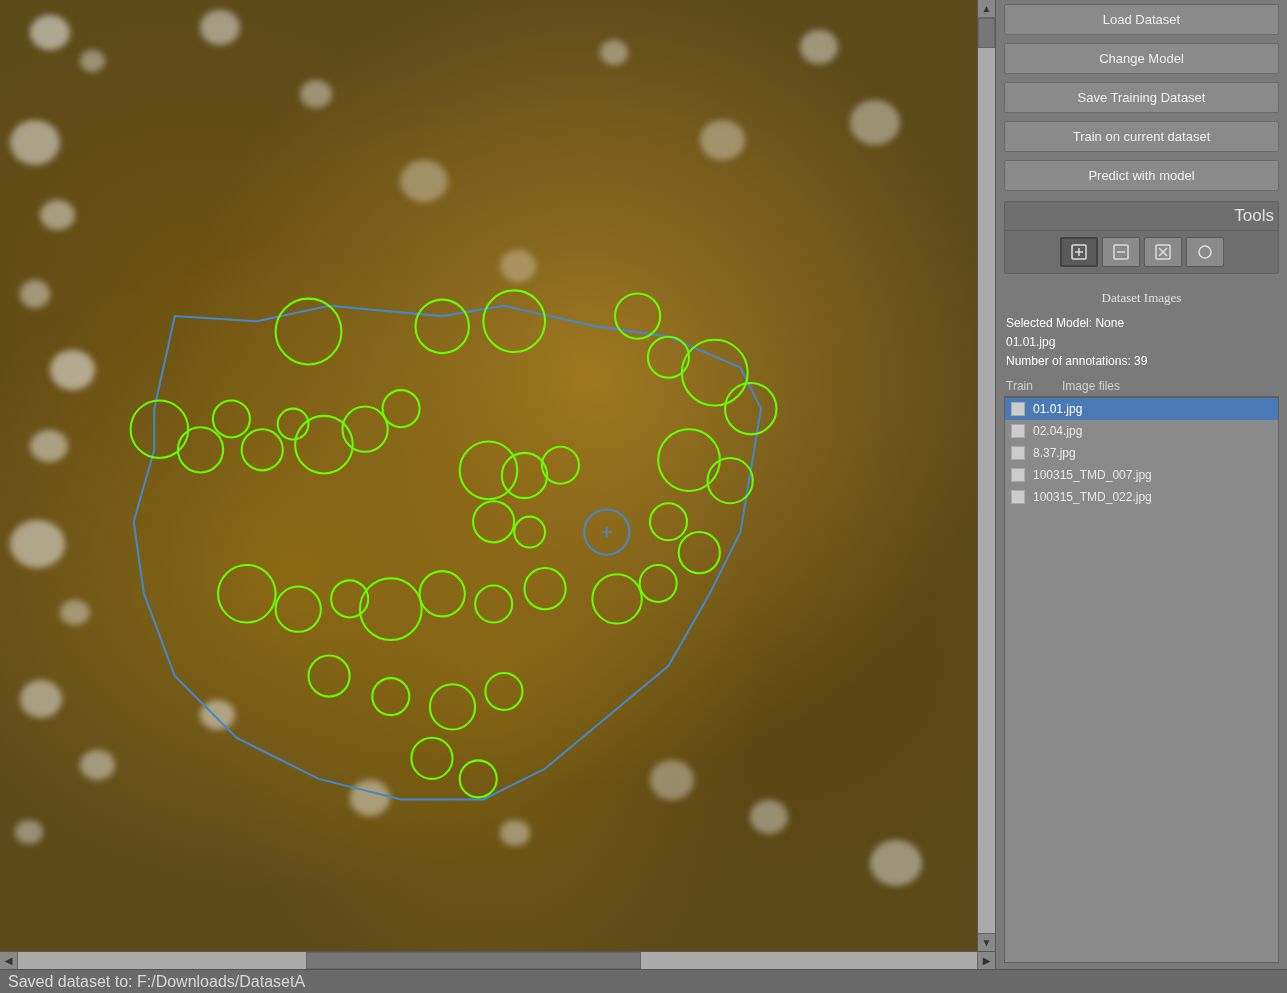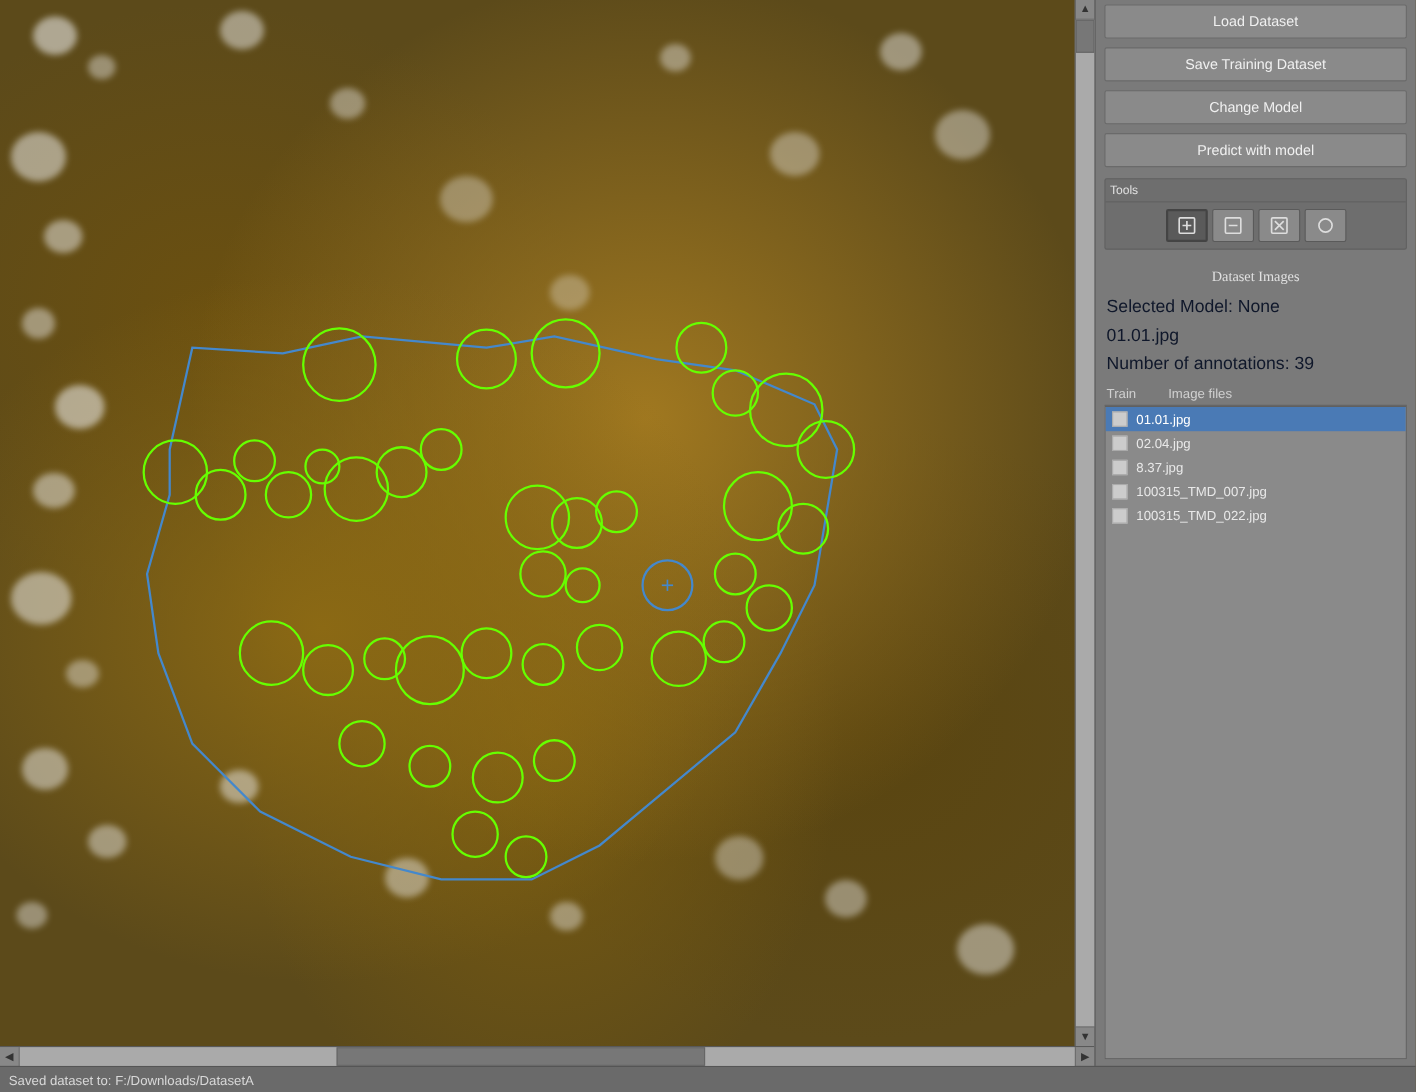--- a/index.html
+++ b/index.html
@@ -152,23 +152,23 @@
       border-radius: 2px;
       font-size: 13px;
     }
     .tools-section {
       margin: 6px 8px;
       border: 1px solid #606060;
       border-radius: 2px;
       background: #6e6e6e;
     }
     .tools-label {
-      text-align: left;
+      text-align: right;
       padding: 4px;
-      font-size: 11px;
+      font-size: 17px;
       color: #e0e0e0;
       border-bottom: 1px solid #606060;
     }
     .tools-row {
       display: flex;
       padding: 6px;
       gap: 4px;
       justify-content: center;
     }
     .tool-btn {
@@ -197,22 +197,22 @@
     }
     .dataset-title {
       text-align: center;
       padding: 4px;
       font-size: 13px;
       color: #e0e0e0;
       font-family: Liberation Serif, serif;
     }
     .dataset-info {
       padding: 4px 2px;
-      font-size: 16px;
-      color: #0f172a;
+      font-size: 12px;
+      color: #ffffff;
       line-height: 1.6;
     }
     .file-list-header {
       display: flex;
       padding: 3px 2px;
       font-size: 12px;
       color: #d0d0d0;
       border-bottom: 1px solid #606060;
       gap: 11px;
     }
@@ -245,21 +245,21 @@
       margin-right: 8px;
       flex-shrink: 0;
     }
     .status-bar {
       height: 24px;
       background: #6a6a6a;
       border-top: 1px solid #555;
       display: flex;
       align-items: center;
       padding: 0 8px;
-      font-size: 12px;
+      font-size: 16px;
       color: #d8d8d8;
     }
     .canvas-and-vscroll {
       display: flex;
       flex: 1;
       overflow: hidden;
     }
     .canvas-wrapper {
       flex: 1;
       display: flex;
@@ -388,22 +388,23 @@
         <div class="h-scrollbar-thumb"></div>
       </div>
       <div class="h-scrollbar-right">
         <span style="font-size:10px;color:#333">▶</span>
       </div>
     </div>
   </div>
 
   <div class="right-panel">
     <button class="panel-button">Load Dataset</button>
+    <button class="panel-button">Change Model</button>
     <button class="panel-button">Save Training Dataset</button>
-    <button class="panel-button">Change Model</button>
+    <button class="panel-button">Train on current dataset</button>
     <button class="panel-button">Predict with model</button>
 
     <div class="tools-section">
       <div class="tools-label">Tools</div>
       <div class="tools-row">
         <div class="tool-btn active">
           <svg width="18" height="18" viewBox="0 0 18 18">
             <rect x="2" y="2" width="14" height="14" rx="1" fill="none" stroke="#ddd" stroke-width="1.5"></rect>
             <line x1="9" y1="5" x2="9" y2="13" stroke="#ddd" stroke-width="1.5"></line>
             <line x1="5" y1="9" x2="13" y2="9" stroke="#ddd" stroke-width="1.5"></line>

